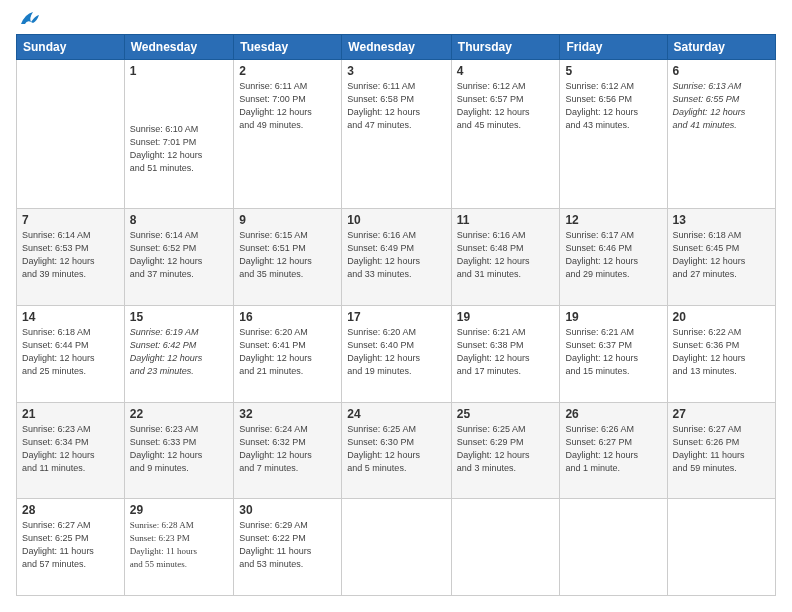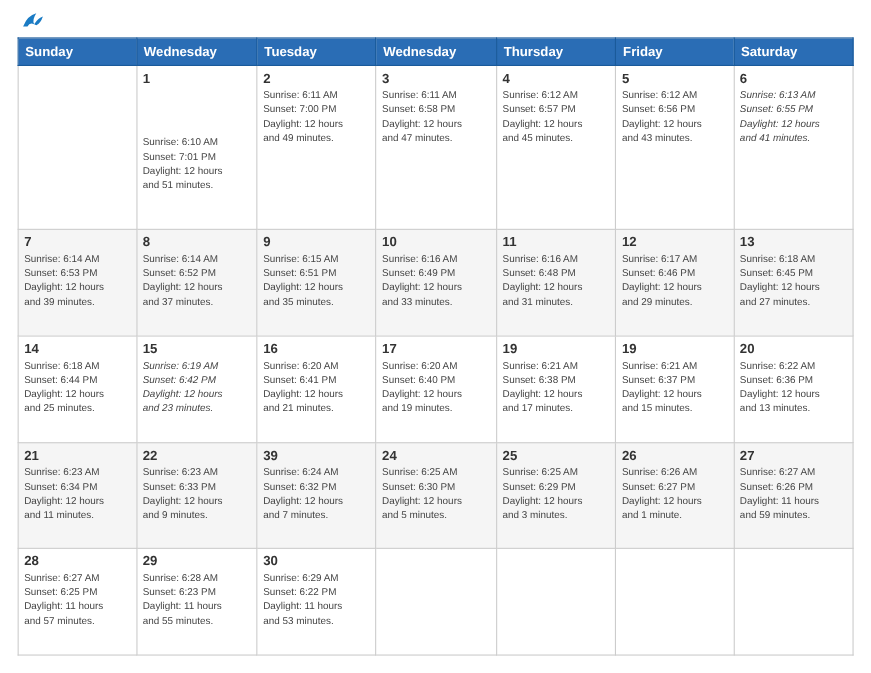--- a/index.html
+++ b/index.html
@@ -288,21 +288,21 @@
 and 11 minutes.</div>
           </td>
           <td>
             <div class="day-number">22</div>
             <div class="day-info" style="white-space: pre-line;">Sunrise: 6:23 AM
 Sunset: 6:33 PM
 Daylight: 12 hours
 and 9 minutes.</div>
           </td>
           <td>
-            <div class="day-number">39</div>
+            <div class="day-number">32</div>
             <div class="day-info" style="white-space: pre-line;">Sunrise: 6:24 AM
 Sunset: 6:32 PM
 Daylight: 12 hours
 and 7 minutes.</div>
           </td>
           <td>
             <div class="day-number">24</div>
             <div class="day-info" style="white-space: pre-line;">Sunrise: 6:25 AM
 Sunset: 6:30 PM
 Daylight: 12 hours
@@ -333,21 +333,21 @@
         <tr>
           <td>
             <div class="day-number">28</div>
             <div class="day-info" style="white-space: pre-line;">Sunrise: 6:27 AM
 Sunset: 6:25 PM
 Daylight: 11 hours
 and 57 minutes.</div>
           </td>
           <td>
             <div class="day-number">29</div>
-            <div class="day-info" style="white-space: pre-line;">Sunrise: 6:28 AM
+            <div class="day-info" style="white-space: pre-line; font-family: Liberation Serif, serif;">Sunrise: 6:28 AM
 Sunset: 6:23 PM
 Daylight: 11 hours
 and 55 minutes.</div>
           </td>
           <td>
             <div class="day-number">30</div>
             <div class="day-info" style="white-space: pre-line;">Sunrise: 6:29 AM
 Sunset: 6:22 PM
 Daylight: 11 hours
 and 53 minutes.</div>

